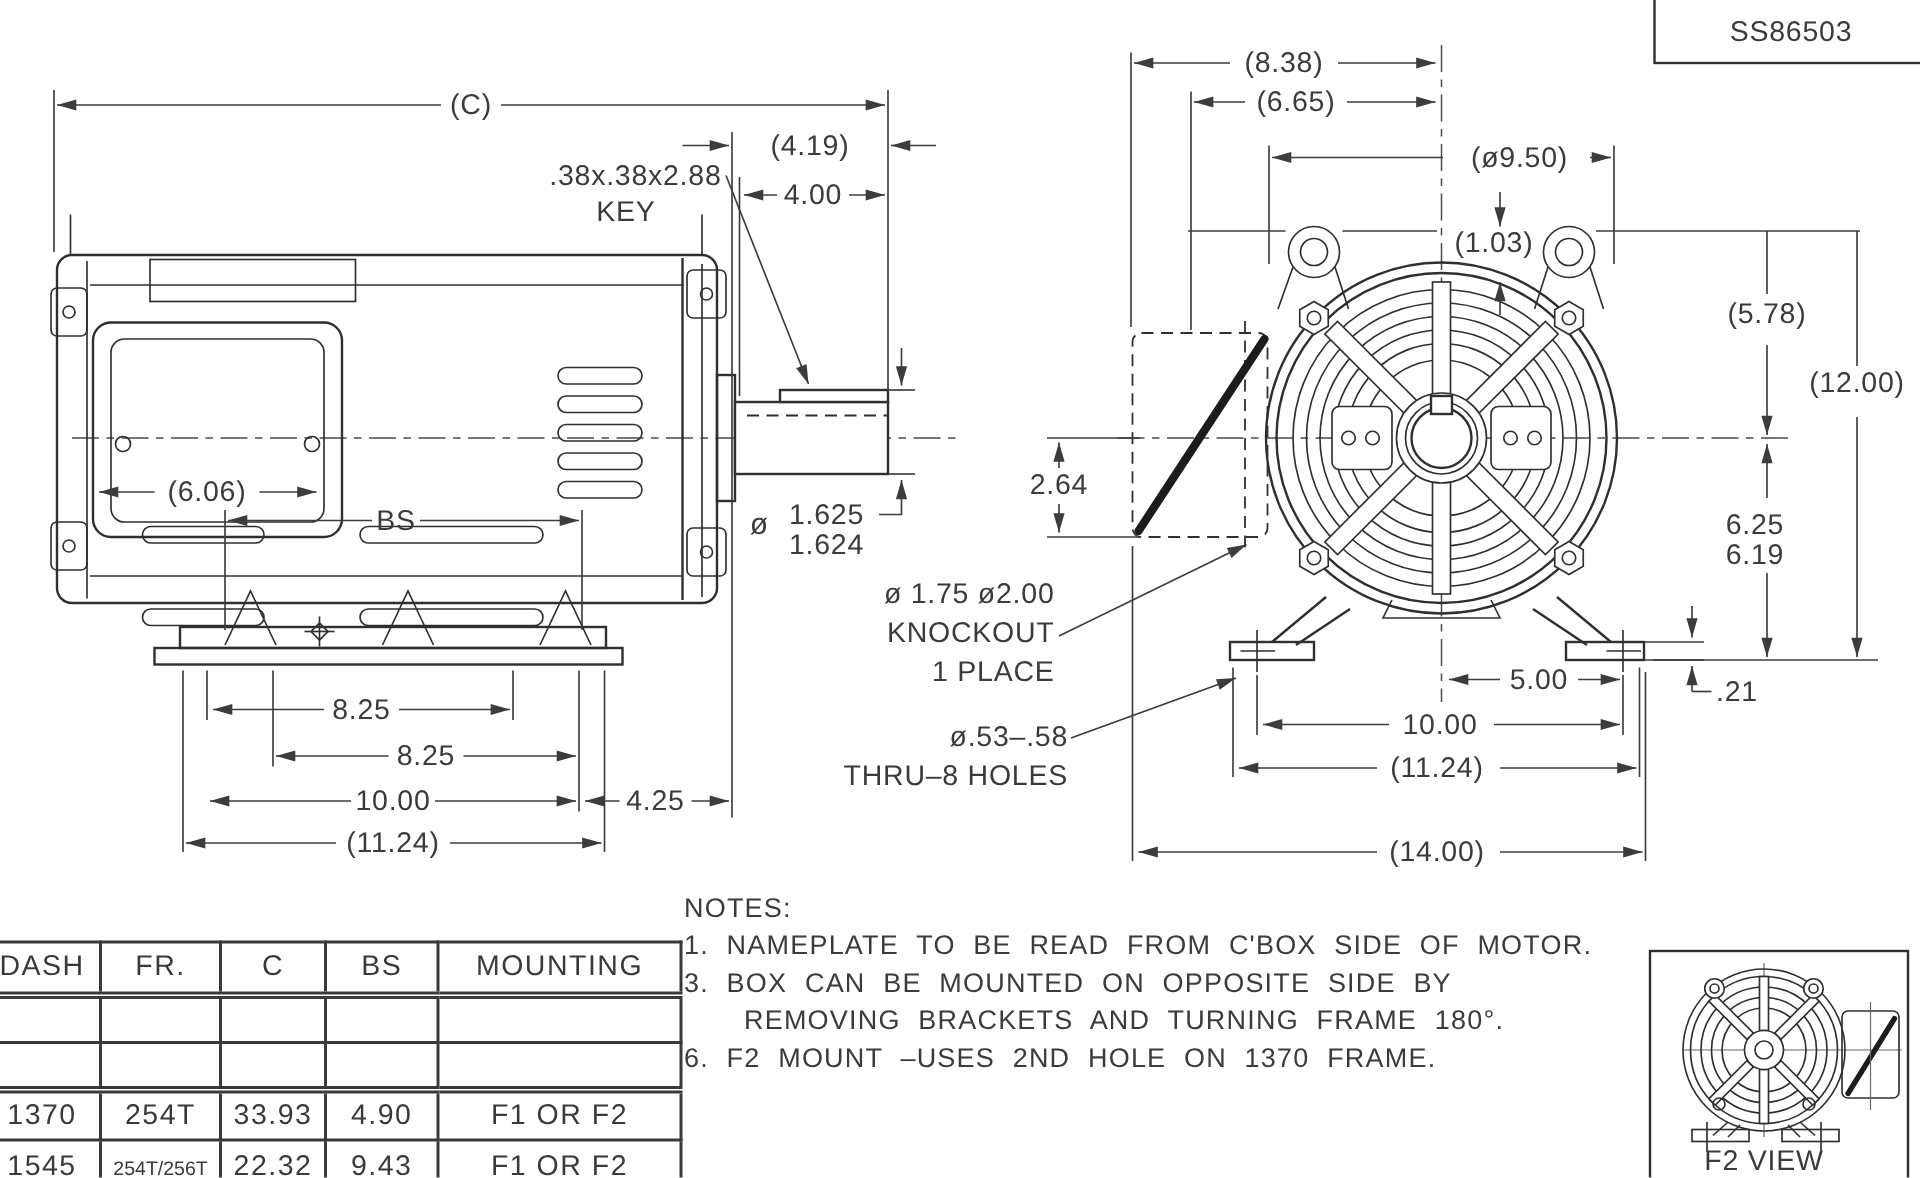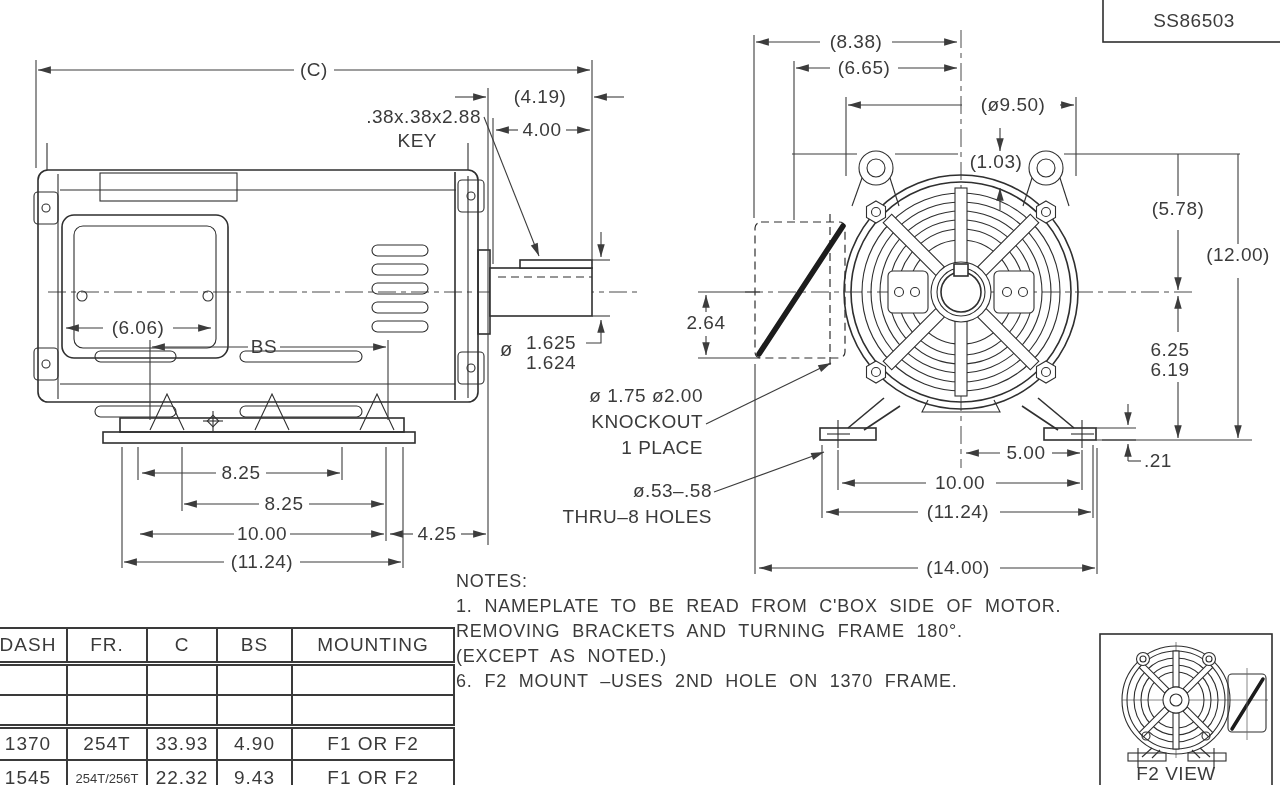--- a/index.html
+++ b/index.html
@@ -16,23 +16,23 @@
   .tnf { fill:#ffffff; stroke:#2f2f2f; stroke-width:1.1; }
   .cl  { fill:none; stroke:#4a4a4a; stroke-width:1; stroke-dasharray:18 5 5 5; }
   .hid { fill:none; stroke:#2f2f2f; stroke-width:1.2; stroke-dasharray:8 5; }
   .dm  { fill:none; stroke:#3c3c3c; stroke-width:1.1; }
   .thk { fill:none; stroke:#1c1c1c; stroke-width:5.5; stroke-linecap:round; }
   .fcl { fill:none; stroke:#6a6a6a; stroke-width:.8; }
   text.dt { font:19px "Liberation Sans", sans-serif; fill:#3b3b3b; letter-spacing:.5px; }
   text.big { font:20px "Liberation Sans", sans-serif; fill:#3b3b3b; }
 
   
-  #notes { position:absolute; left:456px; top:569px; font-size:18px; color:#3b3b3b;
+  #notes { position:absolute; left:456px; top:593px; font-size:18px; color:#3b3b3b;
            letter-spacing:.8px; word-spacing:6px; white-space:nowrap; line-height:25px; }
-  #notes .ind { }
+  #notes .ind { padding-left:40px; }
 
   
   #dimtable { position:absolute; left:-12px; top:627px; }
   #dimtable table { border-collapse:collapse; table-layout:fixed;
                     font:19px "Liberation Sans", sans-serif; color:#3a3a3a; letter-spacing:1px; }
   #dimtable th, #dimtable td { border:2px solid #3a3a3a; text-align:center; padding:0; overflow:hidden; }
   #dimtable th { height:32px; font-weight:normal; border-bottom:5px double #3a3a3a; }
   #dimtable .erow td { height:28px; }
   #dimtable .d1 td { border-top:5px double #3a3a3a; height:30px; }
   #dimtable .d2 td { height:34px; }
@@ -398,22 +398,22 @@
     <rect x="1188" y="753" width="38" height="8" class="tn"></rect>
     <line x1="1138" y1="748" x2="1138" y2="768" class="tn"></line>
     <line x1="1214" y1="748" x2="1214" y2="768" class="tn"></line>
     <text class="dt" x="1176" y="780" text-anchor="middle">F2 VIEW</text>
   </g>
 </svg>
 
 <div id="notes">
   <div>NOTES:</div>
   <div>1. NAMEPLATE TO BE READ FROM C'BOX SIDE OF MOTOR.</div>
+  <div>3. BOX CAN BE MOUNTED ON OPPOSITE SIDE BY</div>
   <div class="ind">REMOVING BRACKETS AND TURNING FRAME 180°.</div>
-  <div class="ind">(EXCEPT AS NOTED.)</div>
   <div>6. F2 MOUNT –USES 2ND HOLE ON 1370 FRAME.</div>
 </div>
 
 <div id="dimtable">
   <table>
     <colgroup>
       <col style="width:78px">
         <col style="width:80px">
         <col style="width:70px">
         <col style="width:75px">

